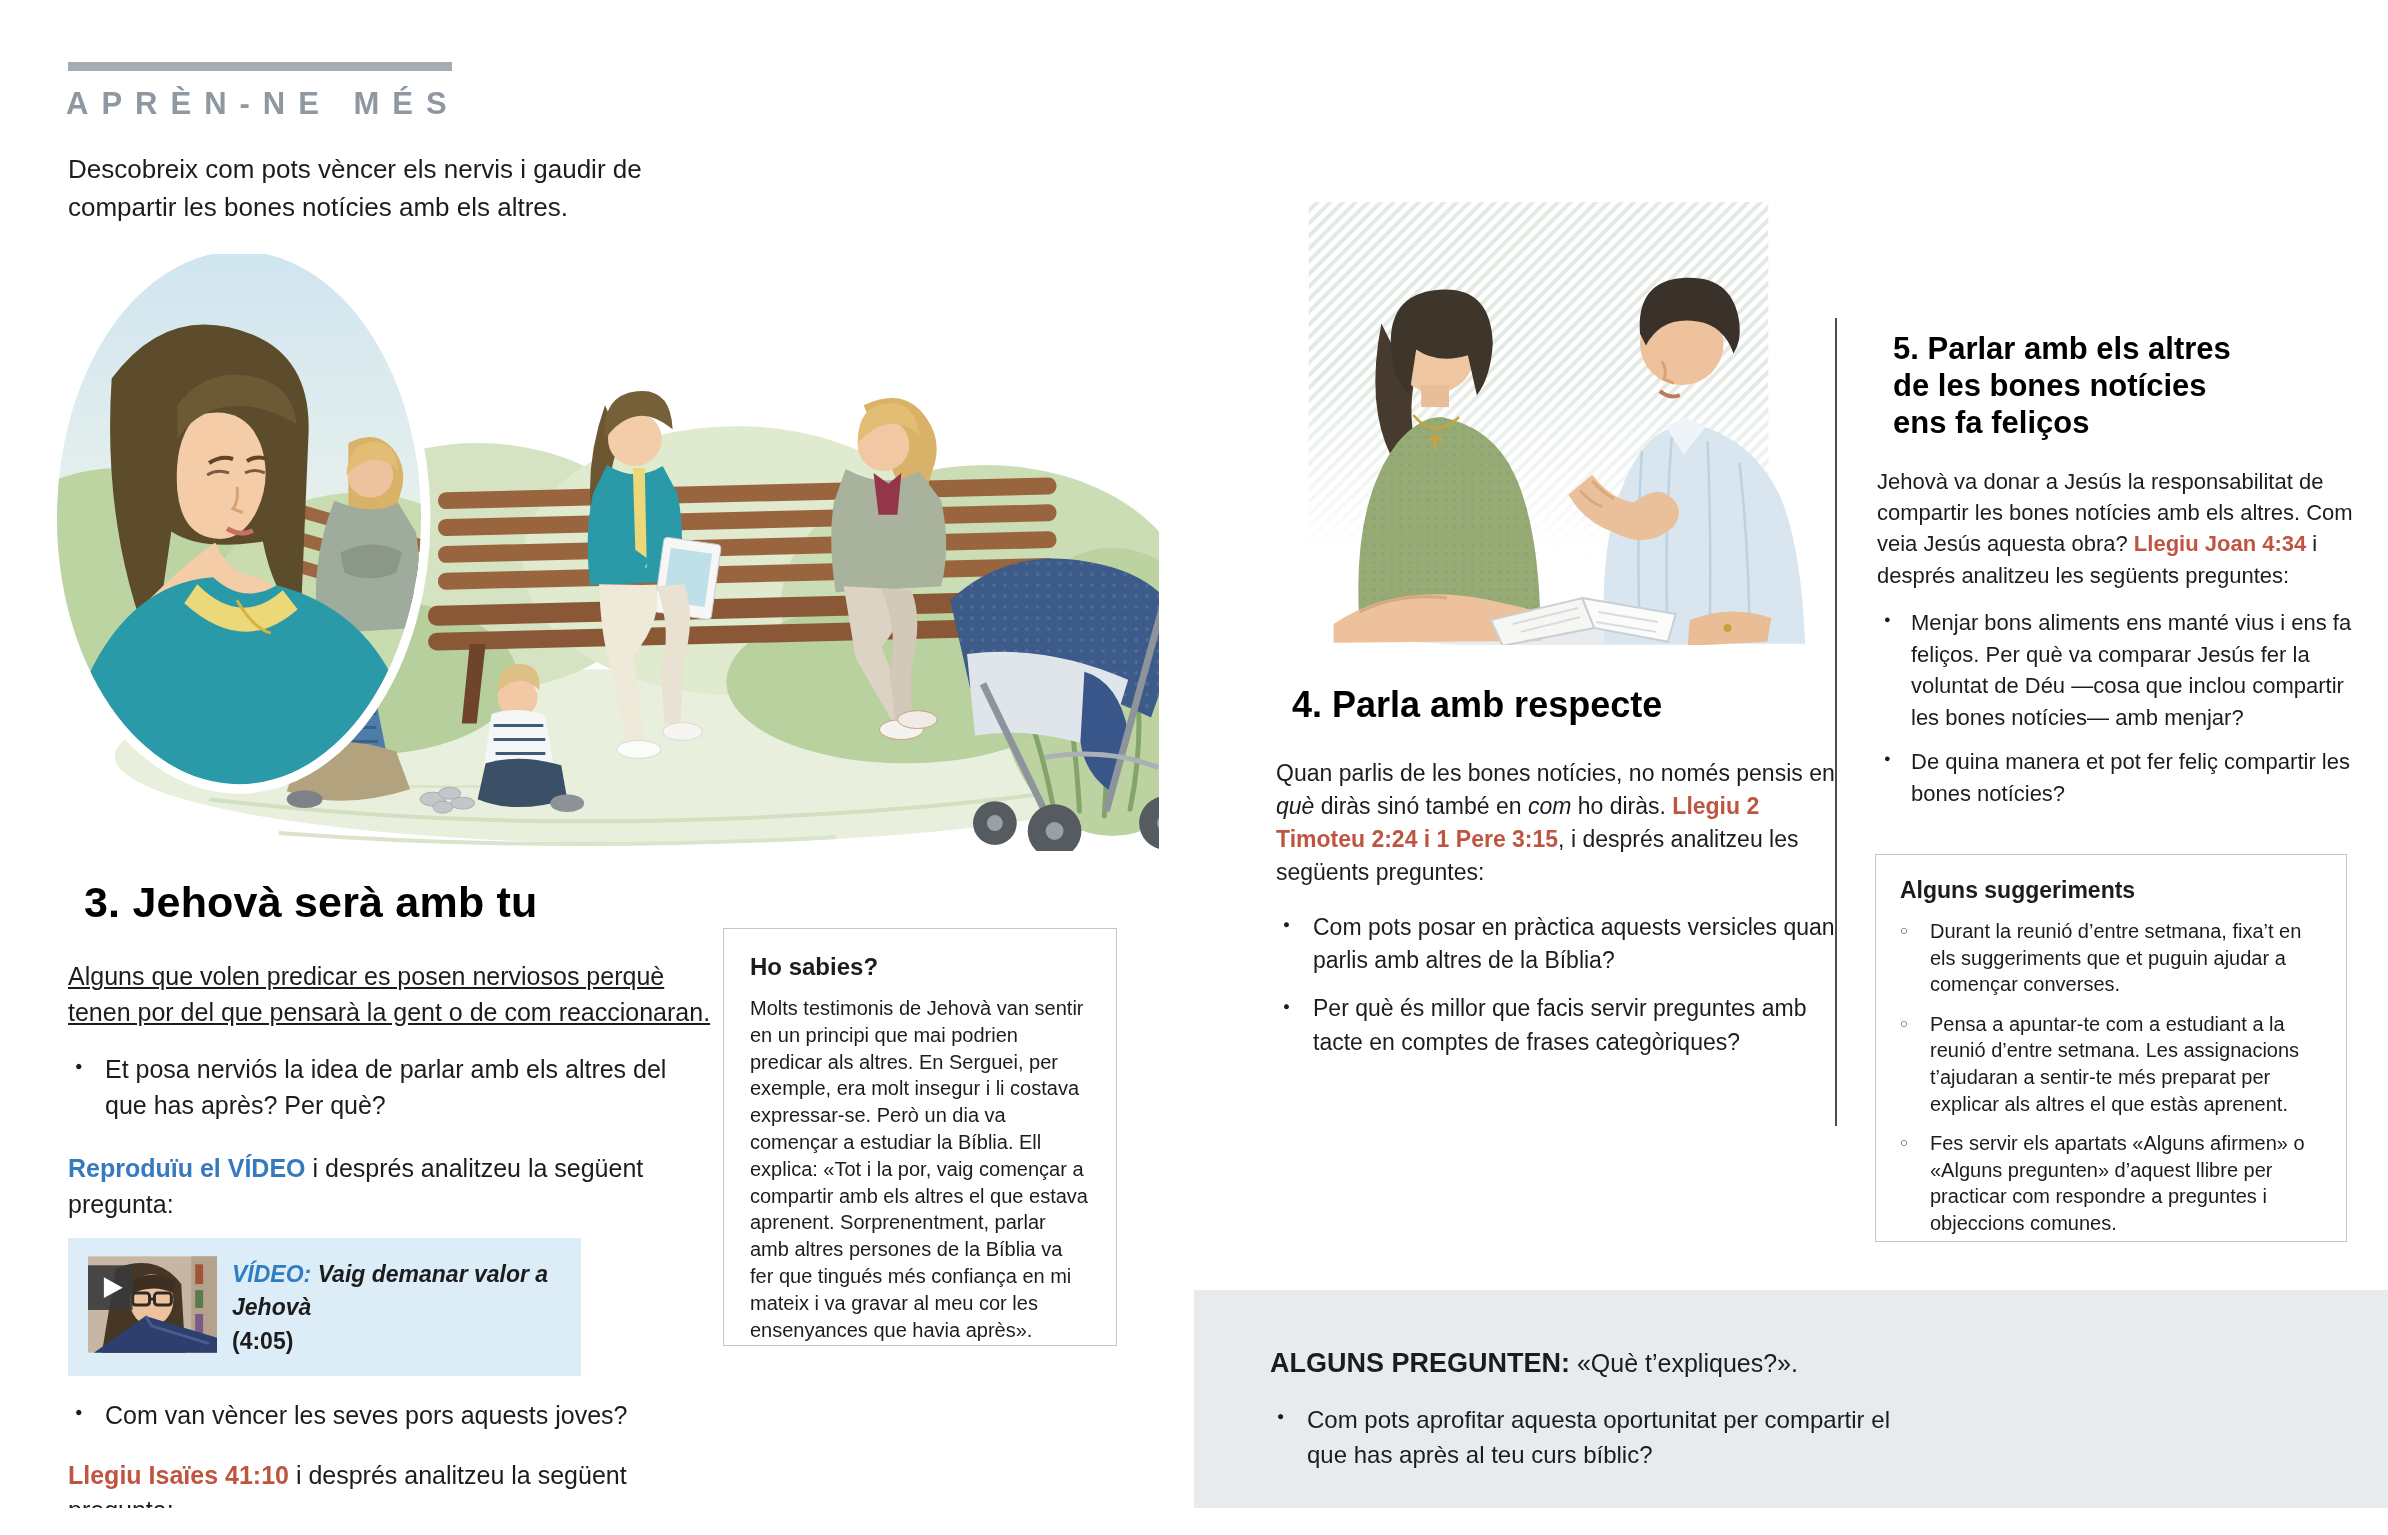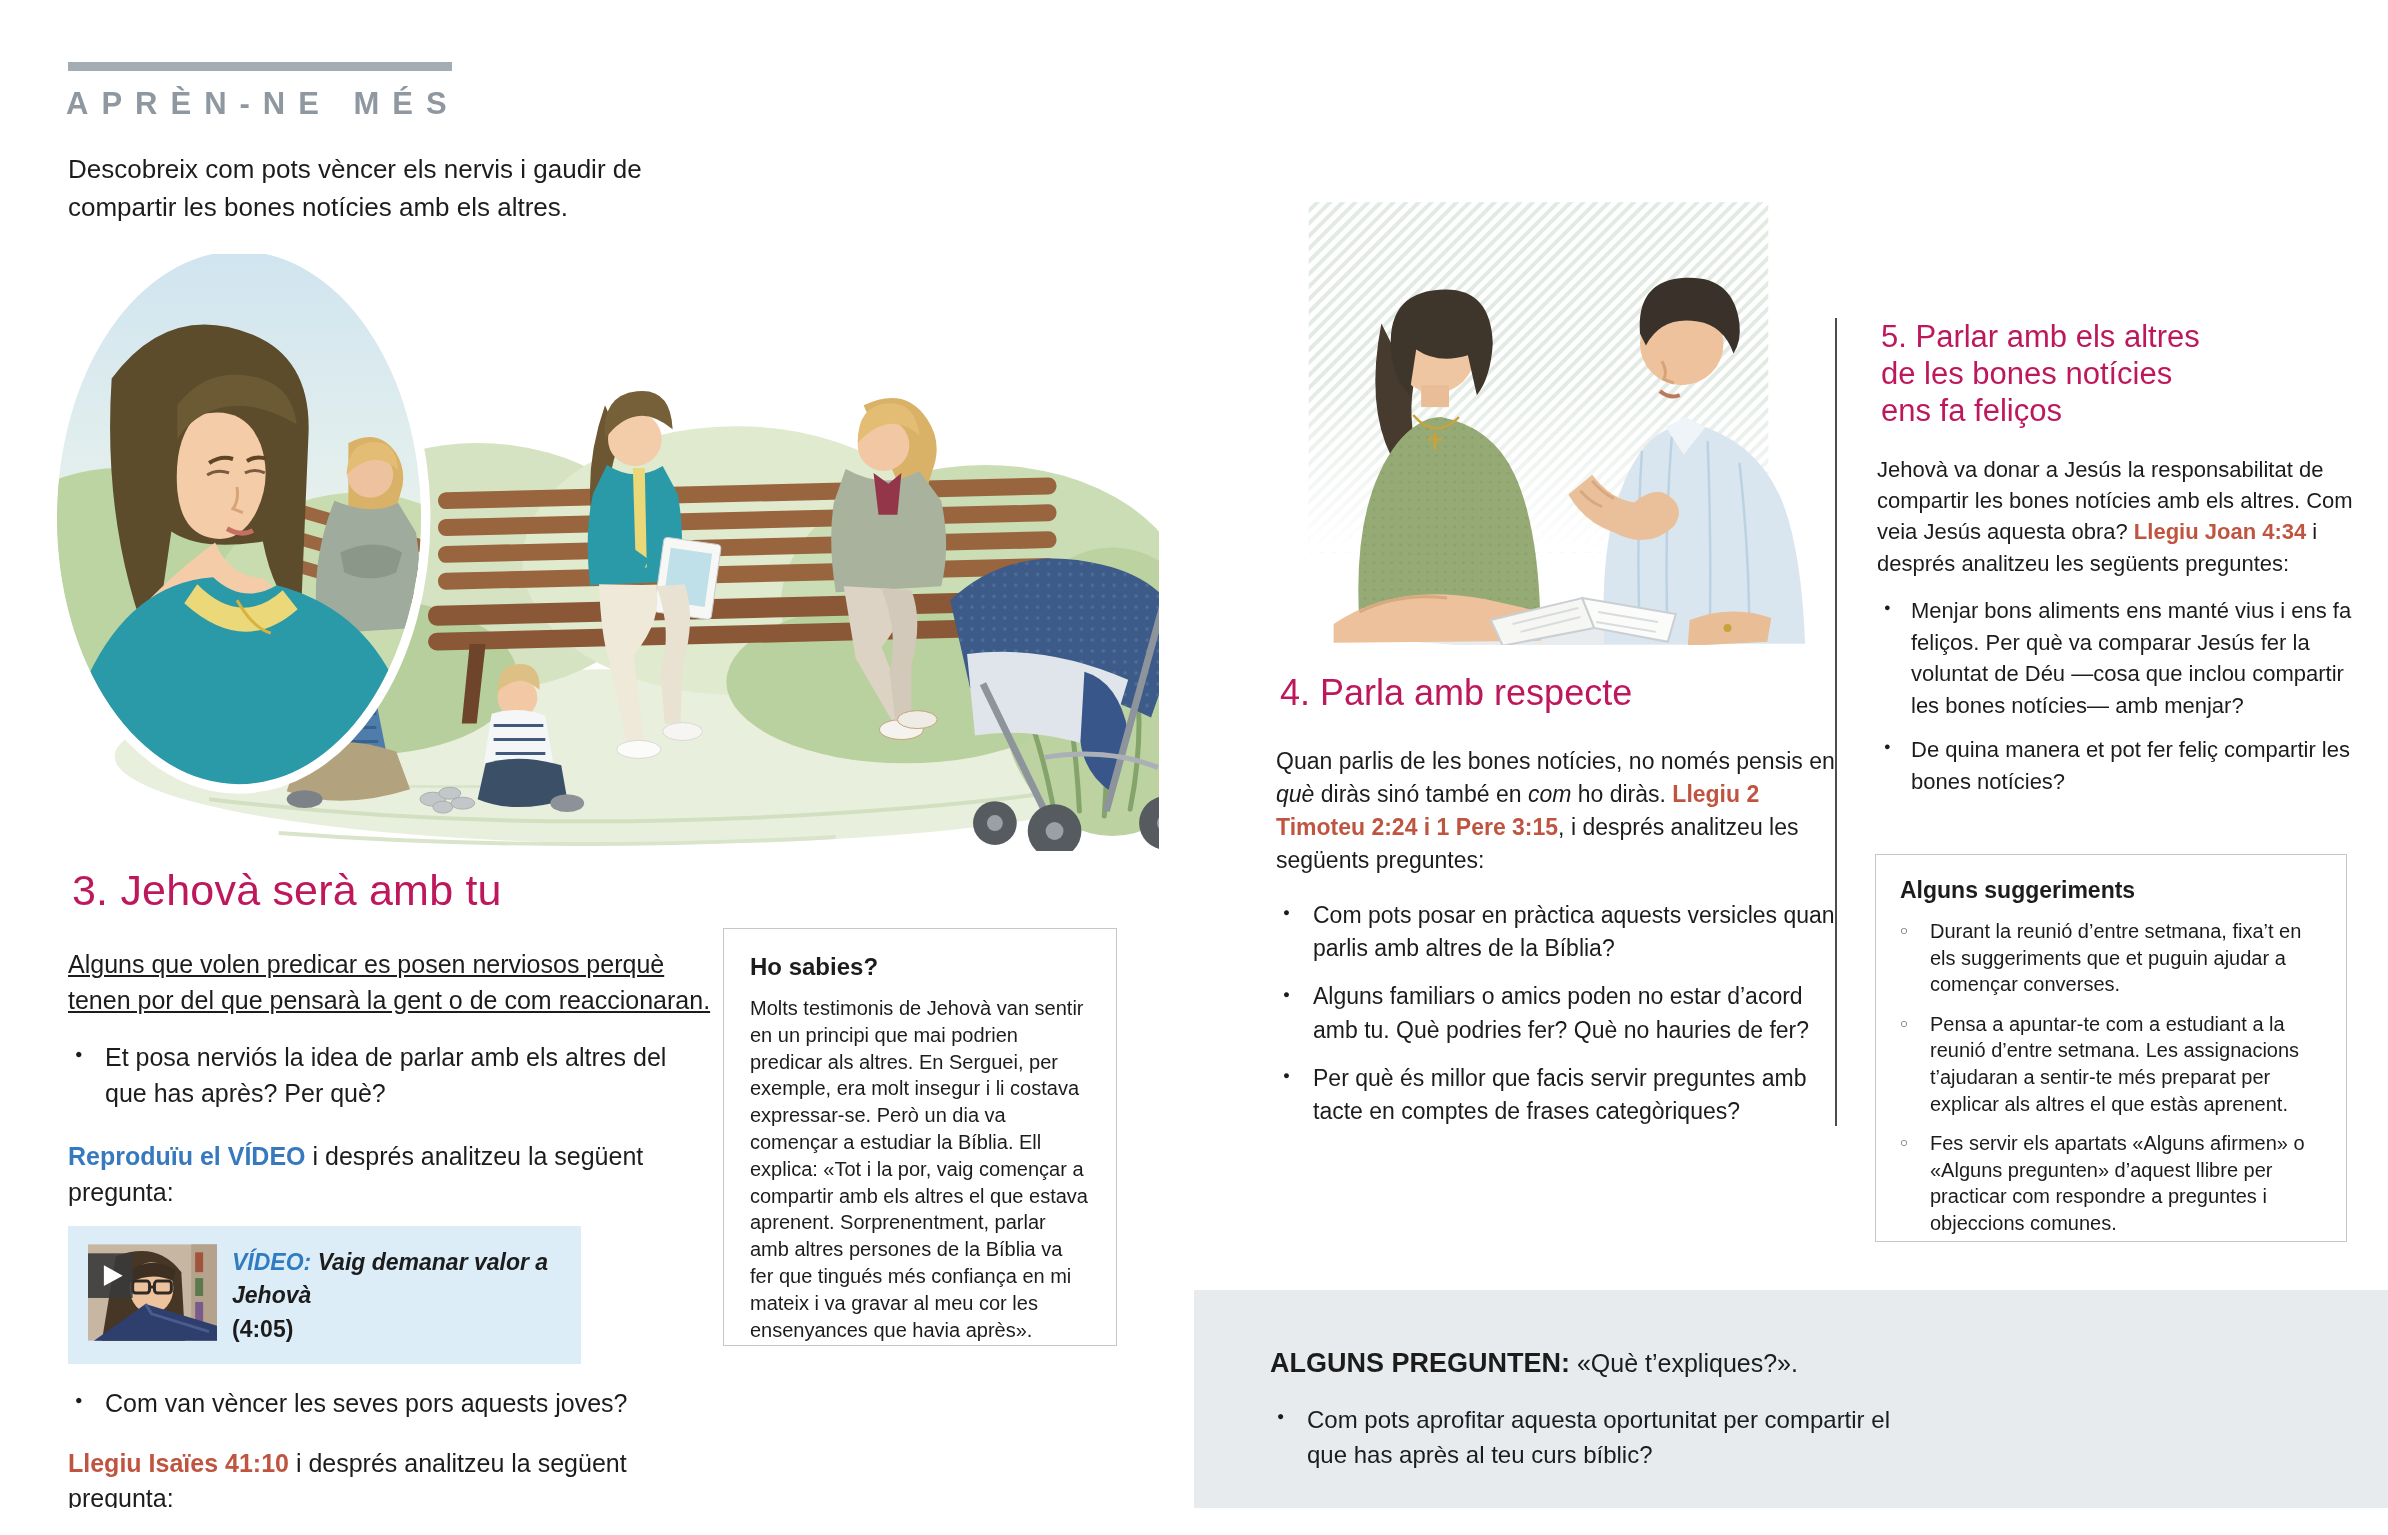--- a/index.html
+++ b/index.html
@@ -10,21 +10,21 @@
   
   .kicker-bar{left:68px;top:62px;width:384px;height:9px;background:#a5adb4;}
   .kicker{left:66px;top:86px;font-size:31px;font-weight:bold;letter-spacing:13px;color:#8f98a1;}
   .intro{left:68px;top:151px;width:622px;font-size:26px;line-height:1.45;}
 
   
   .park-illo{left:50px;top:254px;width:1109px;height:597px;}
   .study-illo{left:1264px;top:202px;width:557px;height:443px;}
 
   
-  h2.sec-title{margin:4px;color:#be185d;font-weight:normal;}
+  h2.sec-title{margin:16px;color:#000000;font-weight:bold;}
   p{margin:0;}
   .red-link{color:#bf5540;font-weight:bold;cursor:pointer;}
   .blue-link{color:#3779be;font-weight:bold;cursor:pointer;}
   ul.dots,ul.circles{list-style:none;margin:0;padding:0;}
   ul.dots li{position:relative;padding-left:37px;margin-bottom:15px;}
   ul.dots li::before{content:"●";position:absolute;left:7px;top:0.44em;font-size:0.5em;}
   ul.circles li{position:relative;padding-left:30px;margin-bottom:13px;}
   ul.circles li::before{content:"○";position:absolute;left:0;top:0.30em;font-size:0.66em;color:#444;}
 
   
@@ -353,21 +353,20 @@
       <path d="M320 398 L414 414 L406 442 L332 428 Z" fill="#fbfbf9" stroke="#c9cfd2" stroke-width="2"></path>
       <path d="M250 424 L316 408 M258 432 L318 417 M336 412 L396 422 M334 422 L394 432" stroke="#d8dcde" stroke-width="2"></path>
     </g>
   </svg>
 
   <div class="abs sec4">
     <h2 class="sec-title">4. Parla amb respecte</h2>
     <p class="para"><span>Quan parlis de les bones notícies, no només pensis en </span><span class="italic">què</span><span> diràs sinó també en </span><span class="italic">com</span><span> ho diràs. </span><span class="red-link">Llegiu 2 Timoteu 2:24 i 1 Pere 3:15</span><span>, i després analitzeu les següents preguntes:</span></p>
     <ul class="dots">
       <li>Com pots posar en pràctica aquests versicles quan parlis amb altres de la Bíblia?</li>
-      <li>Alguns familiars o amics poden no estar d’acord amb tu. Què podries fer? Què no hauries de fer?</li>
       <li>Per què és millor que facis servir preguntes amb tacte en comptes de frases categòriques?</li>
     </ul>
   </div>
 
   <div class="abs rule5"></div>
   <div class="abs sec5">
     <h2 class="sec-title"><span>5. Parlar amb els altres</span><br><span>de les bones notícies</span><br><span>ens fa feliços</span></h2>
     <p class="para"><span>Jehovà va donar a Jesús la responsabilitat de compartir les bones notícies amb els altres. Com veia Jesús aquesta obra? </span><span class="red-link">Llegiu Joan 4:34</span><span> i després analitzeu les següents preguntes:</span></p>
     <ul class="dots">
       <li>Menjar bons aliments ens manté vius i ens fa feliços. Per què va comparar Jesús fer la voluntat de Déu —cosa que inclou compartir les bones notícies— amb menjar?</li>

